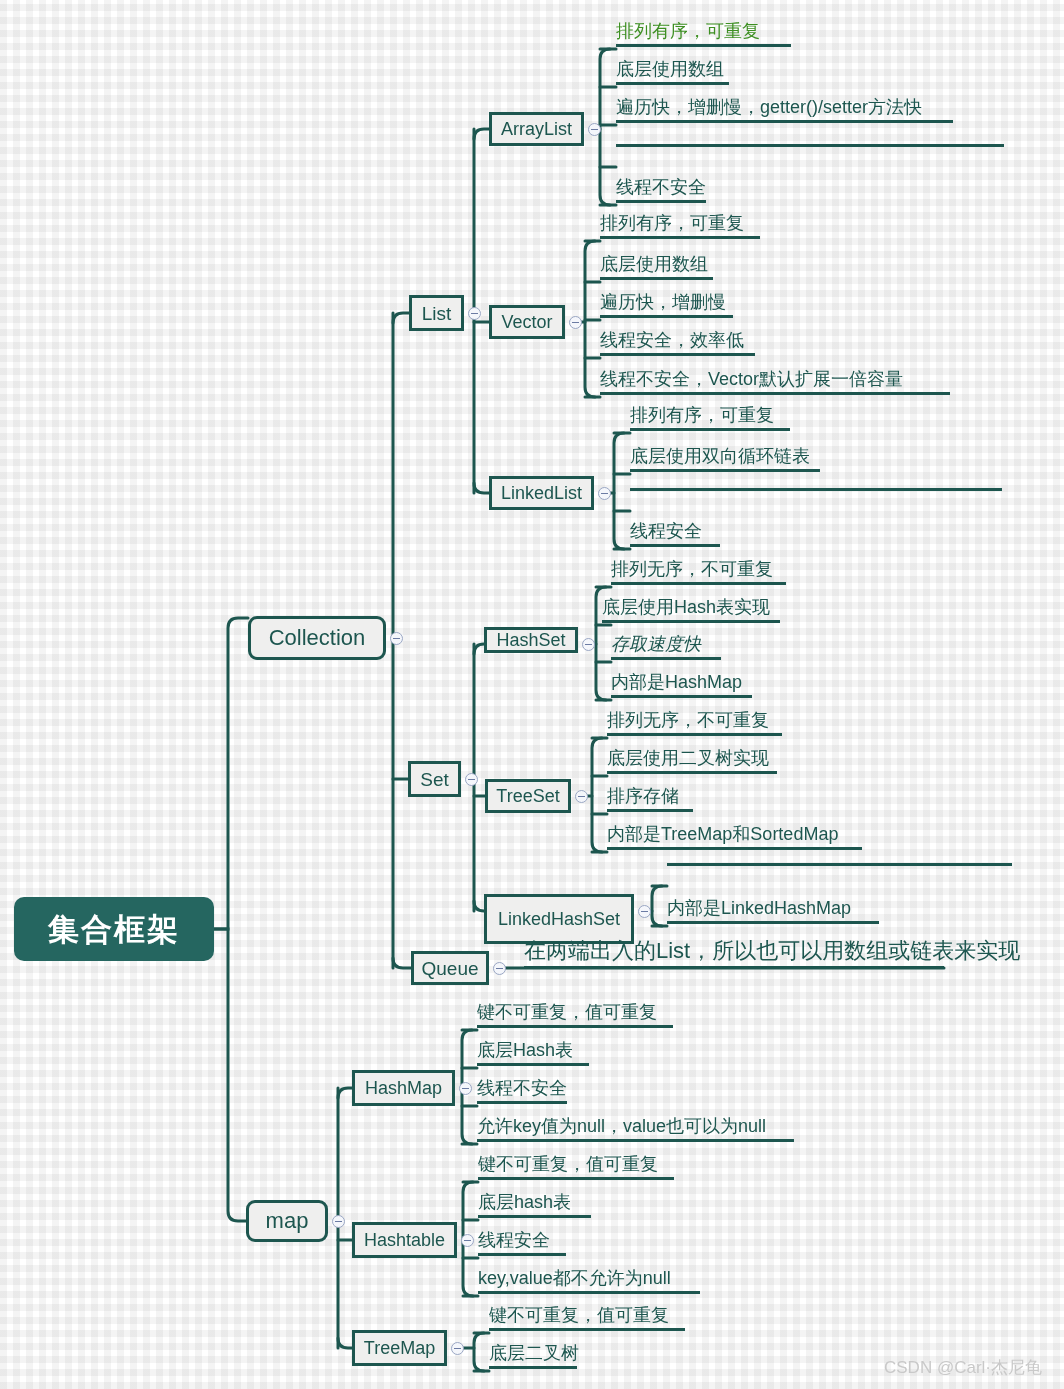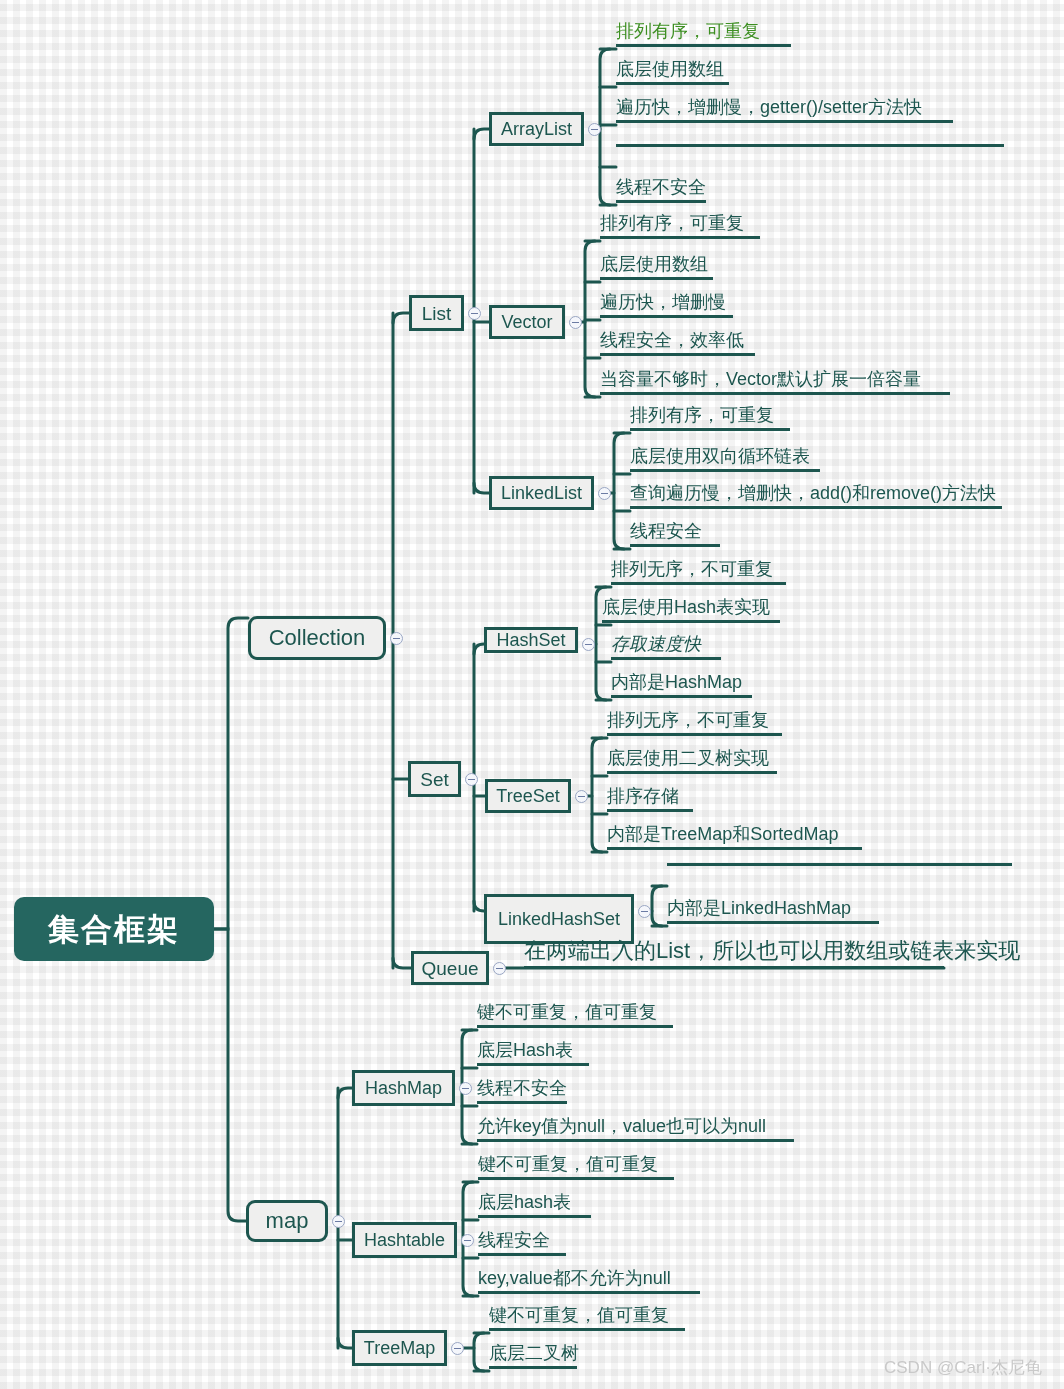--- a/index.html
+++ b/index.html
@@ -165,24 +165,24 @@
       <div class="toggle" style="left: 451px; top: 1342px;"></div>
       <div class="leaf green" style="left: 616px; top: 22px; font-size: 18px;"><span class="txt">排列有序，可重复</span><span class="rule" style="width: 175px;"></span></div>
       <div class="leaf" style="left: 616px; top: 60px; font-size: 18px;"><span class="txt">底层使用数组</span><span class="rule" style="width: 113px;"></span></div>
       <div class="leaf" style="left: 616px; top: 98px; font-size: 18px;"><span class="txt">遍历快，增删慢，getter()/setter方法快</span><span class="rule" style="width: 337px;"></span></div>
       <div class="leaf" style="left: 616px; top: 140px; font-size: 18px;"><span class="rule" style="width: 388px;"></span></div>
       <div class="leaf" style="left: 616px; top: 178px; font-size: 18px;"><span class="txt">线程不安全</span><span class="rule" style="width: 90px;"></span></div>
       <div class="leaf" style="left: 600px; top: 214px; font-size: 18px;"><span class="txt">排列有序，可重复</span><span class="rule" style="width: 160px;"></span></div>
       <div class="leaf" style="left: 600px; top: 255px; font-size: 18px;"><span class="txt">底层使用数组</span><span class="rule" style="width: 113px;"></span></div>
       <div class="leaf" style="left: 600px; top: 293px; font-size: 18px;"><span class="txt">遍历快，增删慢</span><span class="rule" style="width: 133px;"></span></div>
       <div class="leaf" style="left: 600px; top: 331px; font-size: 18px;"><span class="txt">线程安全，效率低</span><span class="rule" style="width: 155px;"></span></div>
-      <div class="leaf" style="left: 600px; top: 370px; font-size: 18px;"><span class="txt">当容量不够时，Vector默认扩展一倍容量</span><span class="rule" style="width: 350px;"></span></div>
+      <div class="leaf" style="left: 600px; top: 370px; font-size: 18px;"><span class="txt">线程不安全，Vector默认扩展一倍容量</span><span class="rule" style="width: 350px;"></span></div>
       <div class="leaf" style="left: 630px; top: 406px; font-size: 18px;"><span class="txt">排列有序，可重复</span><span class="rule" style="width: 160px;"></span></div>
       <div class="leaf" style="left: 630px; top: 447px; font-size: 18px;"><span class="txt">底层使用双向循环链表</span><span class="rule" style="width: 190px;"></span></div>
-      <div class="leaf" style="left: 630px; top: 484px; font-size: 18px;"><span class="txt">查询遍历慢，增删快，add()和remove()方法快</span><span class="rule" style="width: 372px;"></span></div>
+      <div class="leaf" style="left: 630px; top: 484px; font-size: 18px;"><span class="rule" style="width: 372px;"></span></div>
       <div class="leaf" style="left: 630px; top: 522px; font-size: 18px;"><span class="txt">线程安全</span><span class="rule" style="width: 90px;"></span></div>
       <div class="leaf" style="left: 611px; top: 560px; font-size: 18px;"><span class="txt">排列无序，不可重复</span><span class="rule" style="width: 175px;"></span></div>
       <div class="leaf" style="left: 586px; top: 598px; font-size: 18px; margin-left: 16px;"><span class="txt">底层使用Hash表实现</span><span class="rule" style="width: 178px;"></span></div>
       <div class="leaf" style="left: 611px; top: 635px; font-size: 18px; font-style: italic;"><span class="txt">存取速度快</span><span class="rule" style="width: 110px;"></span></div>
       <div class="leaf" style="left: 611px; top: 673px; font-size: 18px;"><span class="txt">内部是HashMap</span><span class="rule" style="width: 141px;"></span></div>
       <div class="leaf" style="left: 607px; top: 711px; font-size: 18px;"><span class="txt">排列无序，不可重复</span><span class="rule" style="width: 175px;"></span></div>
       <div class="leaf" style="left: 607px; top: 749px; font-size: 18px;"><span class="txt">底层使用二叉树实现</span><span class="rule" style="width: 170px;"></span></div>
       <div class="leaf" style="left: 607px; top: 787px; font-size: 18px;"><span class="txt">排序存储</span><span class="rule" style="width: 86px;"></span></div>
       <div class="leaf" style="left: 607px; top: 825px; font-size: 18px;"><span class="txt">内部是TreeMap和SortedMap</span><span class="rule" style="width: 255px;"></span></div>
       <div class="leaf" style="left: 667px; top: 859px; font-size: 18px;"><span class="rule" style="width: 345px;"></span></div>

